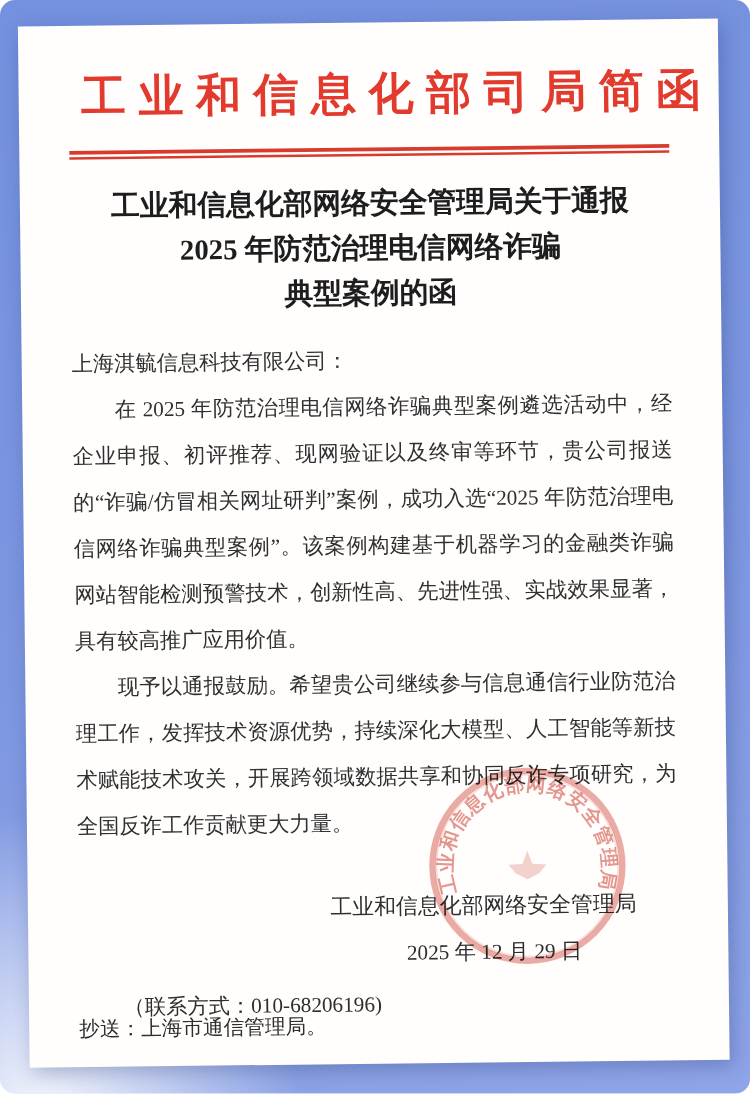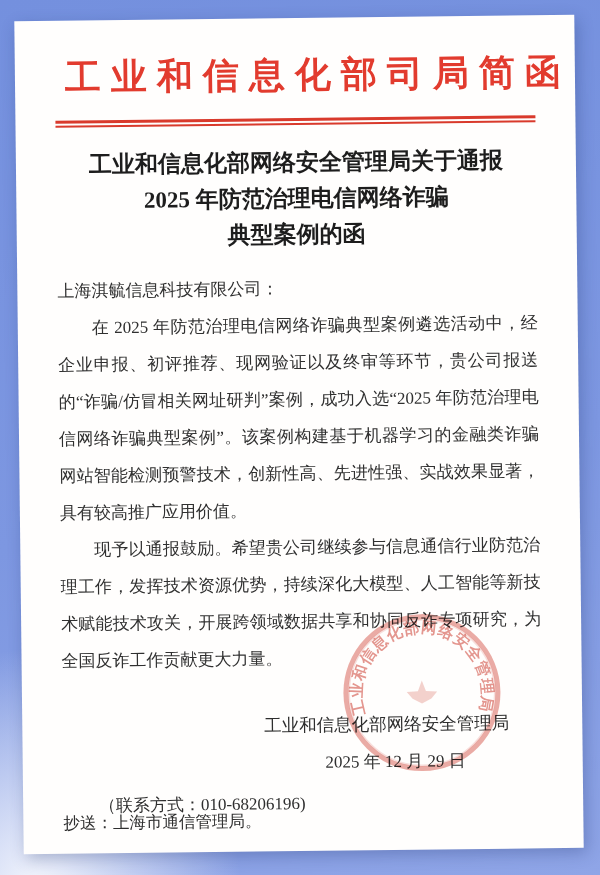--- a/index.html
+++ b/index.html
@@ -10,20 +10,21 @@
     overflow: hidden;
     font-family: "Liberation Serif", "DejaVu Serif", serif;
   }
   .stage {
     position: relative;
     width: 600px;
     height: 875px;
     background:
       radial-gradient(ellipse 55% 45% at 6% 102%, #f5f7fd 0%, rgba(245,247,253,0) 62%),
       linear-gradient(168deg, #7490de 0%, #7d97e1 55%, #8fa5e7 100%);
+    border-radius: 12px;
   }
   .paper {
     position: absolute;
     left: 19px;
     top: 18px;
     width: 560px;
     height: 833px;
     background: #fffefd;
     transform: rotate(-0.65deg);
     box-shadow: 3px 5px 16px rgba(30, 50, 110, 0.30);

